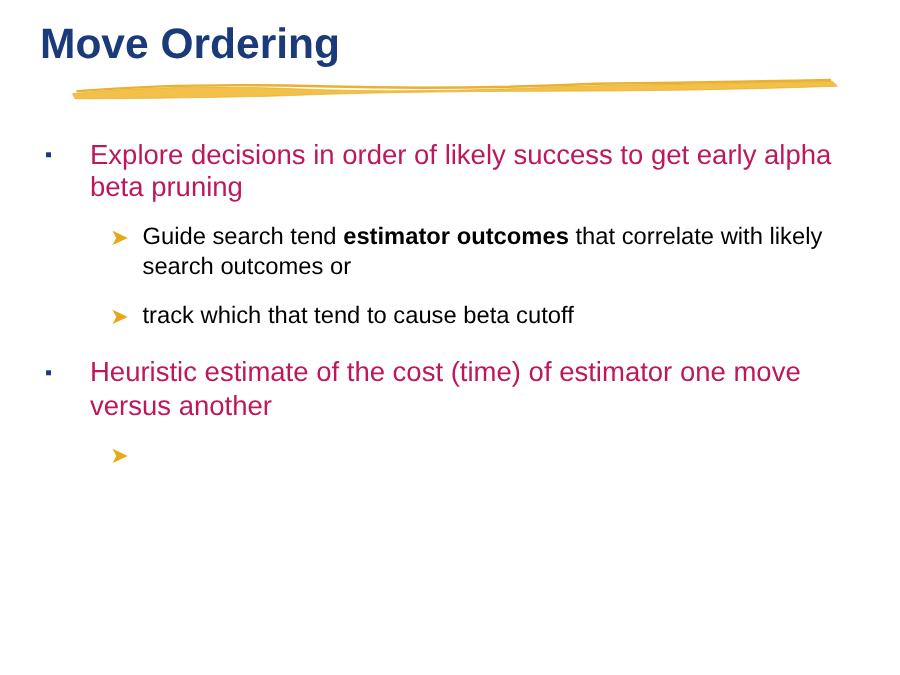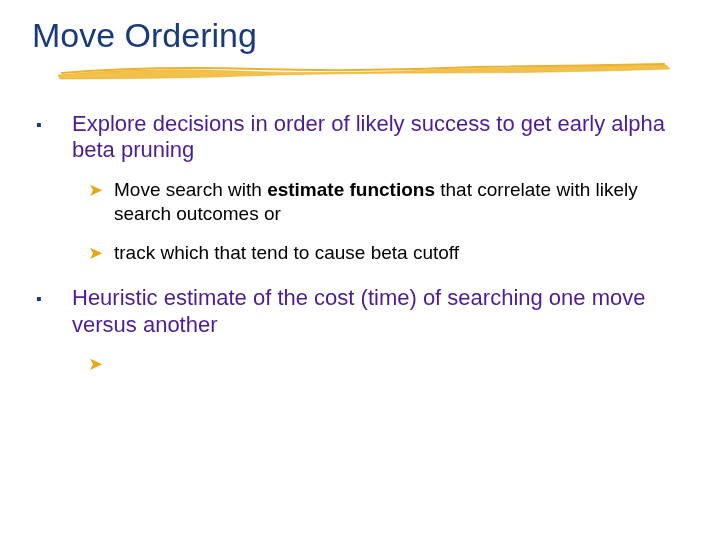--- a/index.html
+++ b/index.html
@@ -10,21 +10,21 @@
     font-family: Verdana, Geneva, sans-serif;
     overflow: hidden;
     position: relative;
   }
   .slide {
     padding: 16px 24px 24px 36px;
   }
   .title {
     font-size: 34px;
     color: #1b3a7a;
-    font-weight: 400;
+    font-weight: 700;
     margin-bottom: 6px;
     margin-left: -4px;
   }
   .brush {
     position: relative;
     height: 22px;
     margin-left: 20px;
     margin-bottom: 28px;
   }
   .brush svg { display:block; }
@@ -39,21 +39,21 @@
   }
   .l1 .marker {
     color: #1b3a7a;
     font-size: 16px;
     line-height: 28px;
     width: 36px;
     flex: 0 0 36px;
   }
   .l1 .text {
     font-size: 22px;
-    color: #4c1d95;
+    color: #be185d;
     line-height: 1.2;
   }
   .sub {
     list-style: none;
     padding-left: 52px;
     margin-top: 14px;
     margin-bottom: 20px;
   }
   .l2 {
     display: flex;
@@ -89,31 +89,31 @@
 
   <ul class="bullets">
 
     <li class="l1">
       <span class="marker">▪</span>
       <span class="text">Explore decisions in order of likely success to get early alpha beta pruning</span>
     </li>
     <ul class="sub">
       <li class="l2">
         <span class="marker">➤</span>
-        <span class="text"><span>Move search with </span><span class="strong">estimate functions</span><span> that correlate with likely search outcomes or</span></span>
+        <span class="text"><span>Guide search tend </span><span class="strong">estimator outcomes</span><span> that correlate with likely search outcomes or</span></span>
       </li>
       <li class="l2">
         <span class="marker">➤</span>
         <span class="text"><span>track which that tend to cause beta cutoff</span><span class="strong"></span><span></span></span>
       </li>
     </ul>
 
     <li class="l1">
       <span class="marker">▪</span>
-      <span class="text">Heuristic estimate of the cost (time) of searching one move versus another</span>
+      <span class="text">Heuristic estimate of the cost (time) of estimator one move versus another</span>
     </li>
     <ul class="sub">
       <li class="l2">
         <span class="marker">➤</span>
       </li>
     </ul>
 
   </ul>
 </div>
 

